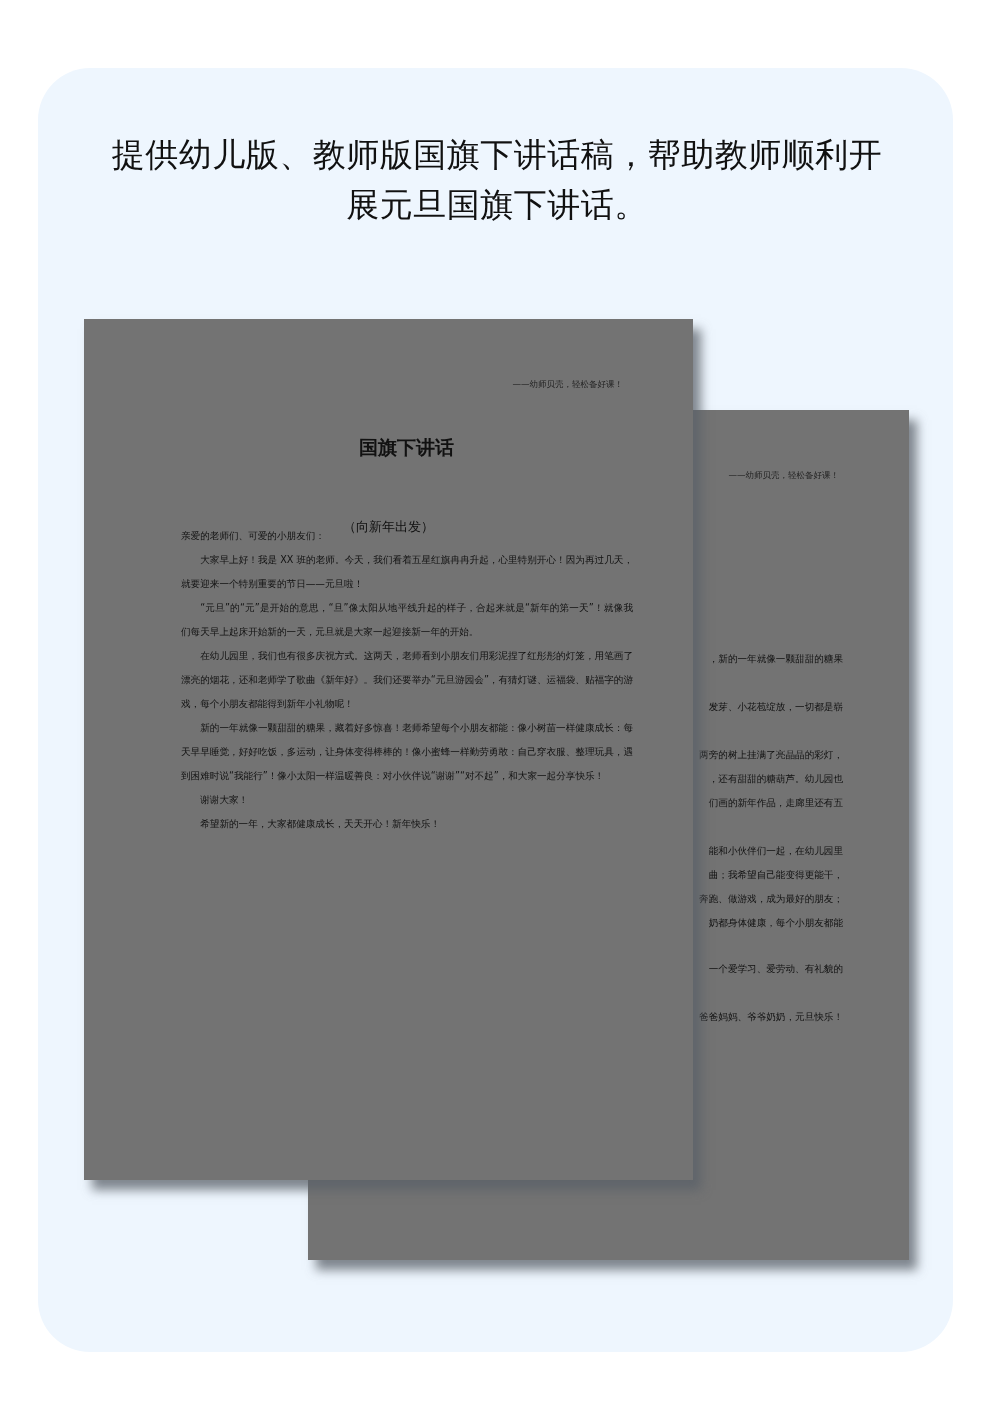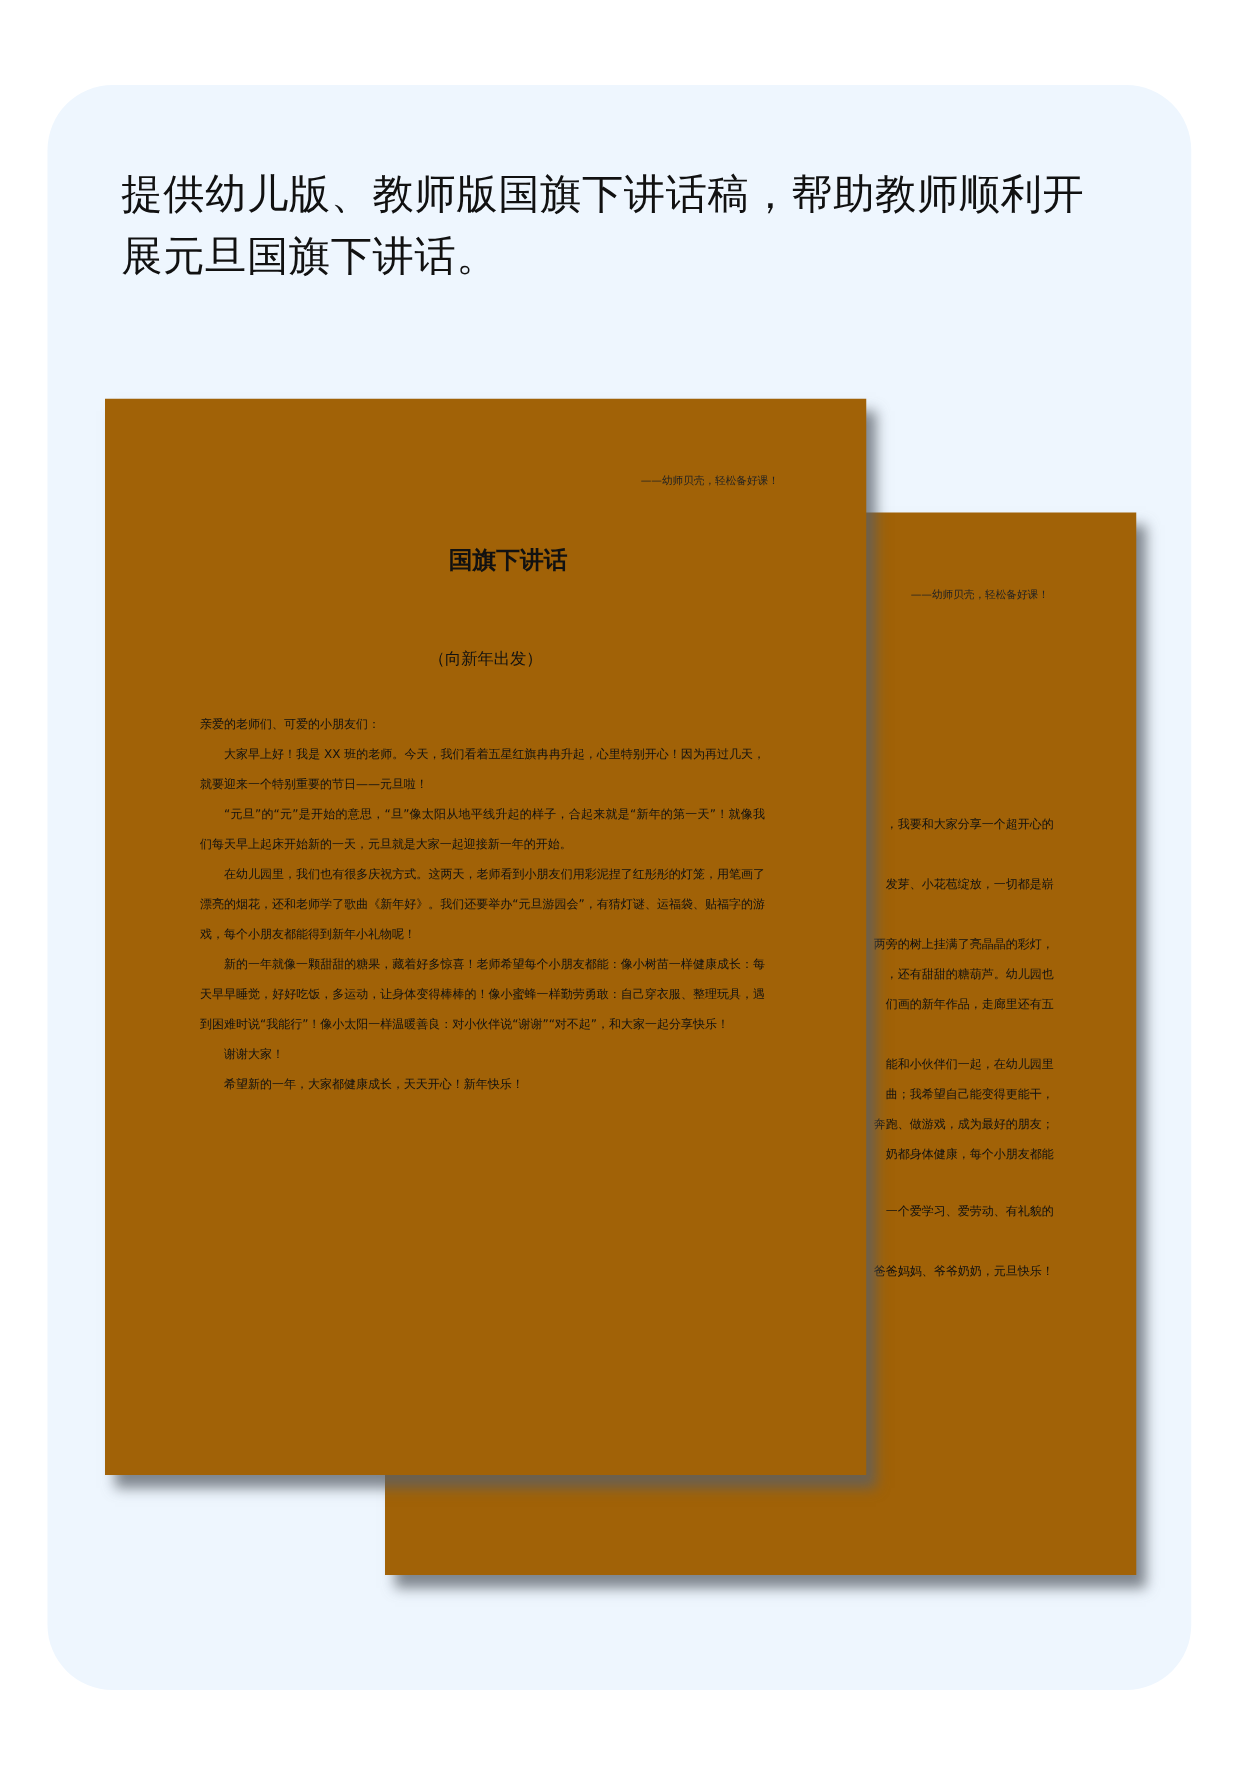--- a/index.html
+++ b/index.html
@@ -1,45 +1,45 @@
 <!DOCTYPE html>
 <html><head>
 <meta charset="utf-8">
 <style>
   html, body { margin:0; padding:0; }
   body { width:992px; height:1417px; background:#ffffff; position:relative; overflow:hidden;
          font-family:"DejaVu Sans","Liberation Sans",sans-serif; }
   .card { position:absolute; left:38px; top:68px; width:915px; height:1284px;
           background:#eef6fe; border-radius:52px; }
   .headline { position:absolute; left:97px; top:130px; width:800px; font-size:33px; line-height:50px;
-              color:#111; letter-spacing:0.5px; }
-  .page { position:absolute; background:#a16207; box-shadow:8px 10px 10px rgba(90,96,104,0.75); }
+              color:#111; letter-spacing:0.5px;text-align:center; }
+  .page { position:absolute; background:#737373; box-shadow:8px 10px 10px rgba(90,96,104,0.75); }
   .page.back { left:308px; top:410px; width:601px; height:850px; }
   .page.front { left:84px; top:319px; width:609px; height:861px; }
   .tagline { position:absolute; font-size:8.5px; color:#222; white-space:nowrap; }
   .front .tagline { right:70px; top:60px; }
   .back .tagline { right:70px; top:60px; }
   .doc-title { position:absolute; left:0; right:0; top:116px; text-align:center; font-size:19px;
                font-weight:bold; color:#111;padding-left:36px; }
   .doc-sub { position:absolute; left:0; right:0; top:160px; text-align:center; font-size:13px; color:#111;margin-top:39px; }
-  .body { position:absolute; left:76px; width:452px; top:205px; font-size:9.6px; line-height:24px; color:#111;margin-top:44px; }
+  .body { position:absolute; left:97px; width:452px; top:205px; font-size:9.6px; line-height:24px; color:#111; }
   .body p { margin:0; text-align:justify; text-indent:2em; }
   .body p.noindent { text-indent:0; }
   .frag { position:absolute; right:66px; font-size:9.6px; color:#111; white-space:nowrap; }
 </style>
 </head>
 <body>
 
 <div class="card"></div>
 <div class="headline">提供幼儿版、教师版国旗下讲话稿，帮助教师顺利开展元旦国旗下讲话。</div>
 
 <div class="page back">
   <div class="tagline">——幼师贝壳，轻松备好课！</div>
   <div id="frags">
-      <div class="frag" style="top: 243px;">，我要和大家分享一个超开心的</div>
+      <div class="frag" style="top: 243px;">，新的一年就像一颗甜甜的糖果</div>
       <div class="frag" style="top: 291px;">发芽、小花苞绽放，一切都是崭</div>
       <div class="frag" style="top: 339px; margin-left: 11px;">两旁的树上挂满了亮晶晶的彩灯，</div>
       <div class="frag" style="top: 363px;">，还有甜甜的糖葫芦。幼儿园也</div>
       <div class="frag" style="top: 387px;">们画的新年作品，走廊里还有五</div>
       <div class="frag" style="top: 435px;">能和小伙伴们一起，在幼儿园里</div>
       <div class="frag" style="top: 459px;">曲；我希望自己能变得更能干，</div>
       <div class="frag" style="top: 483px;">奔跑、做游戏，成为最好的朋友；</div>
       <div class="frag" style="top: 507px;">奶都身体健康，每个小朋友都能</div>
       <div class="frag" style="top: 553px;">一个爱学习、爱劳动、有礼貌的</div>
       <div class="frag" style="top: 601px;">爸爸妈妈、爷爷奶奶，元旦快乐！</div>

